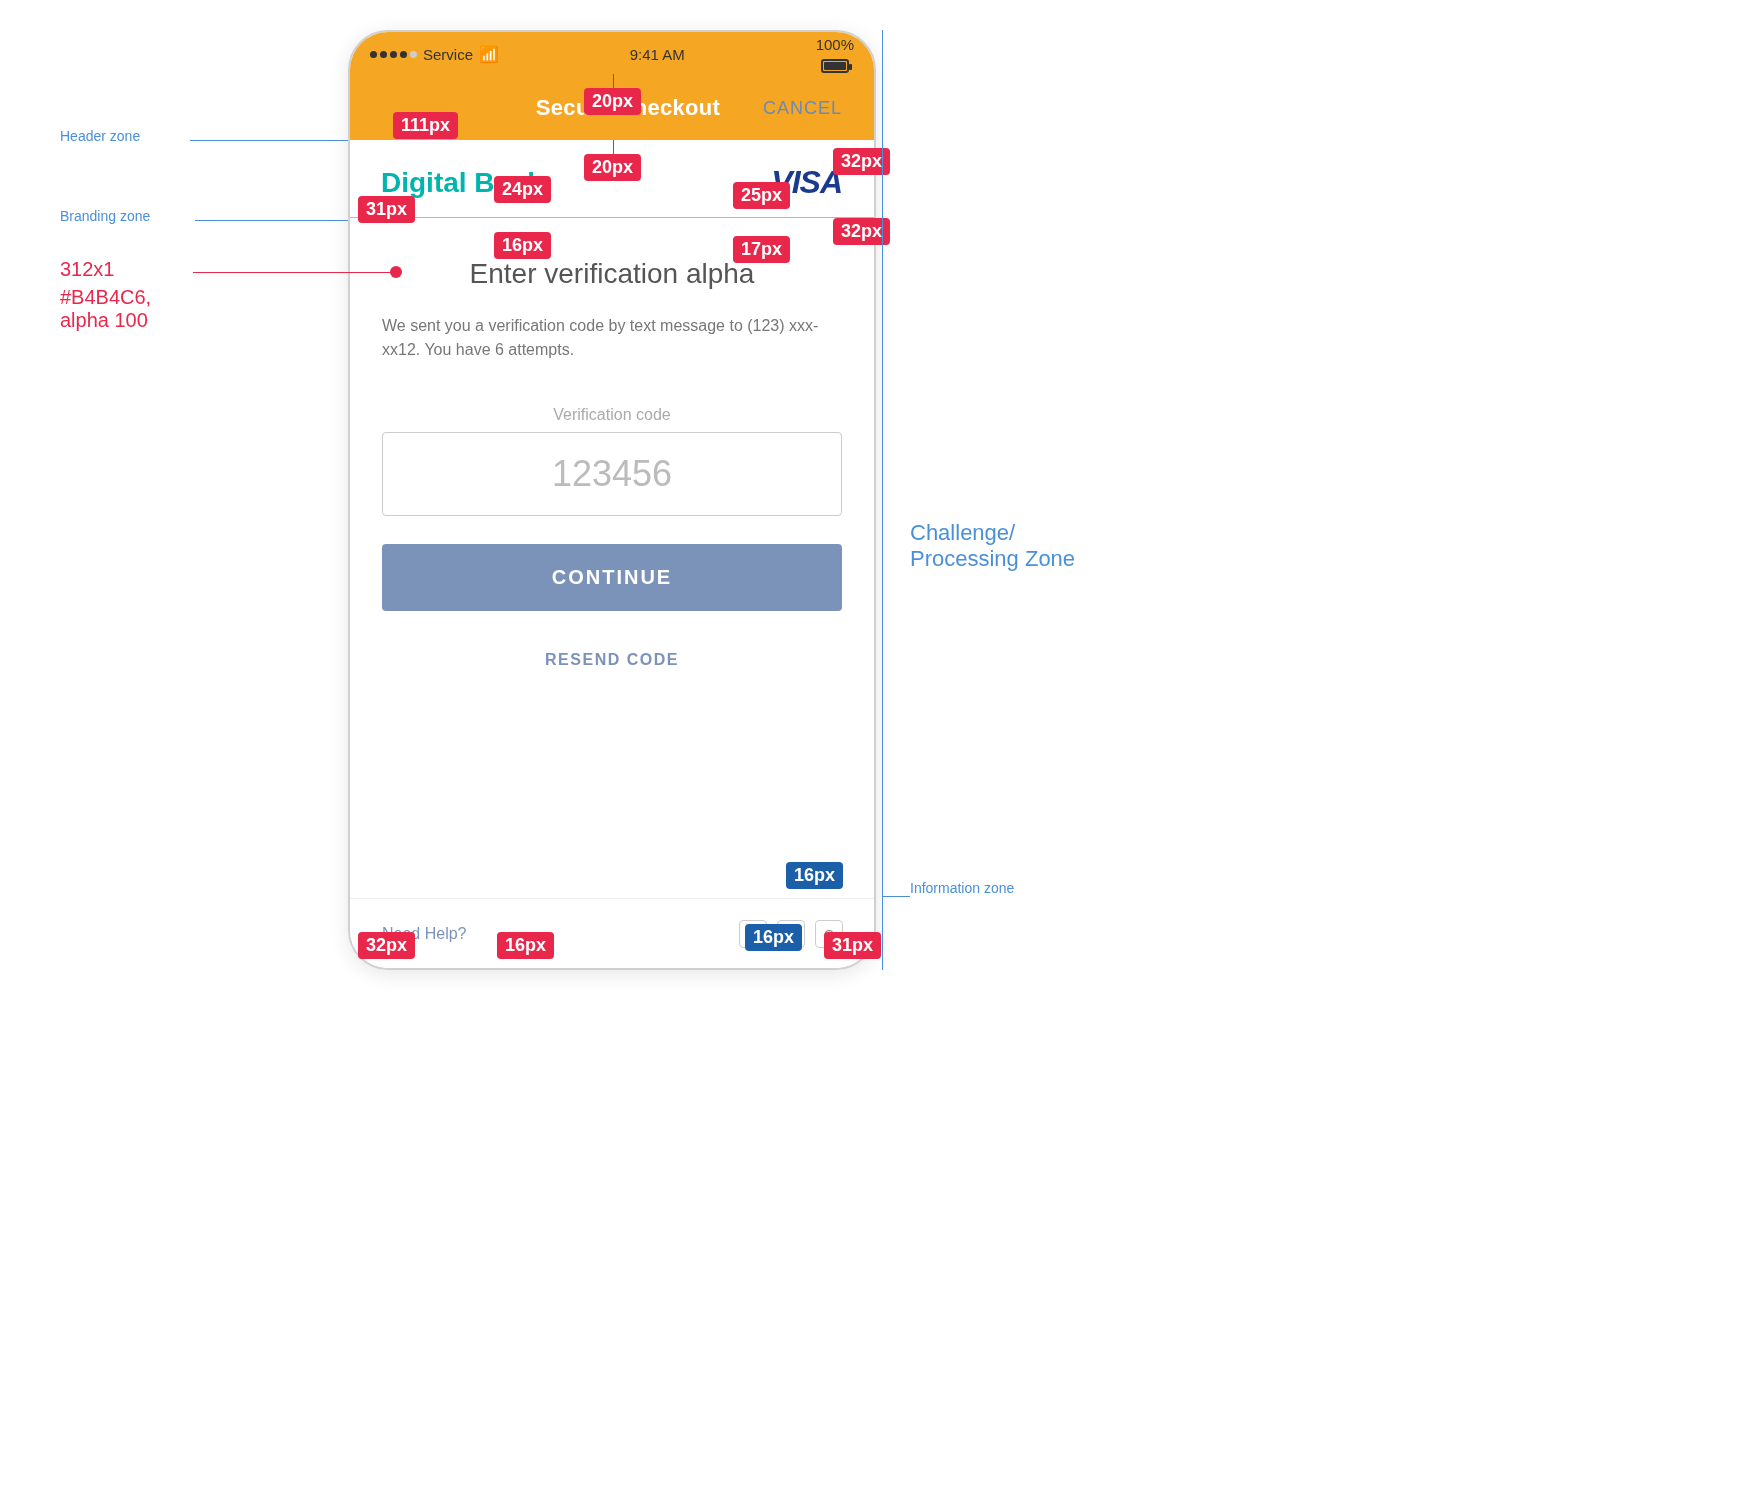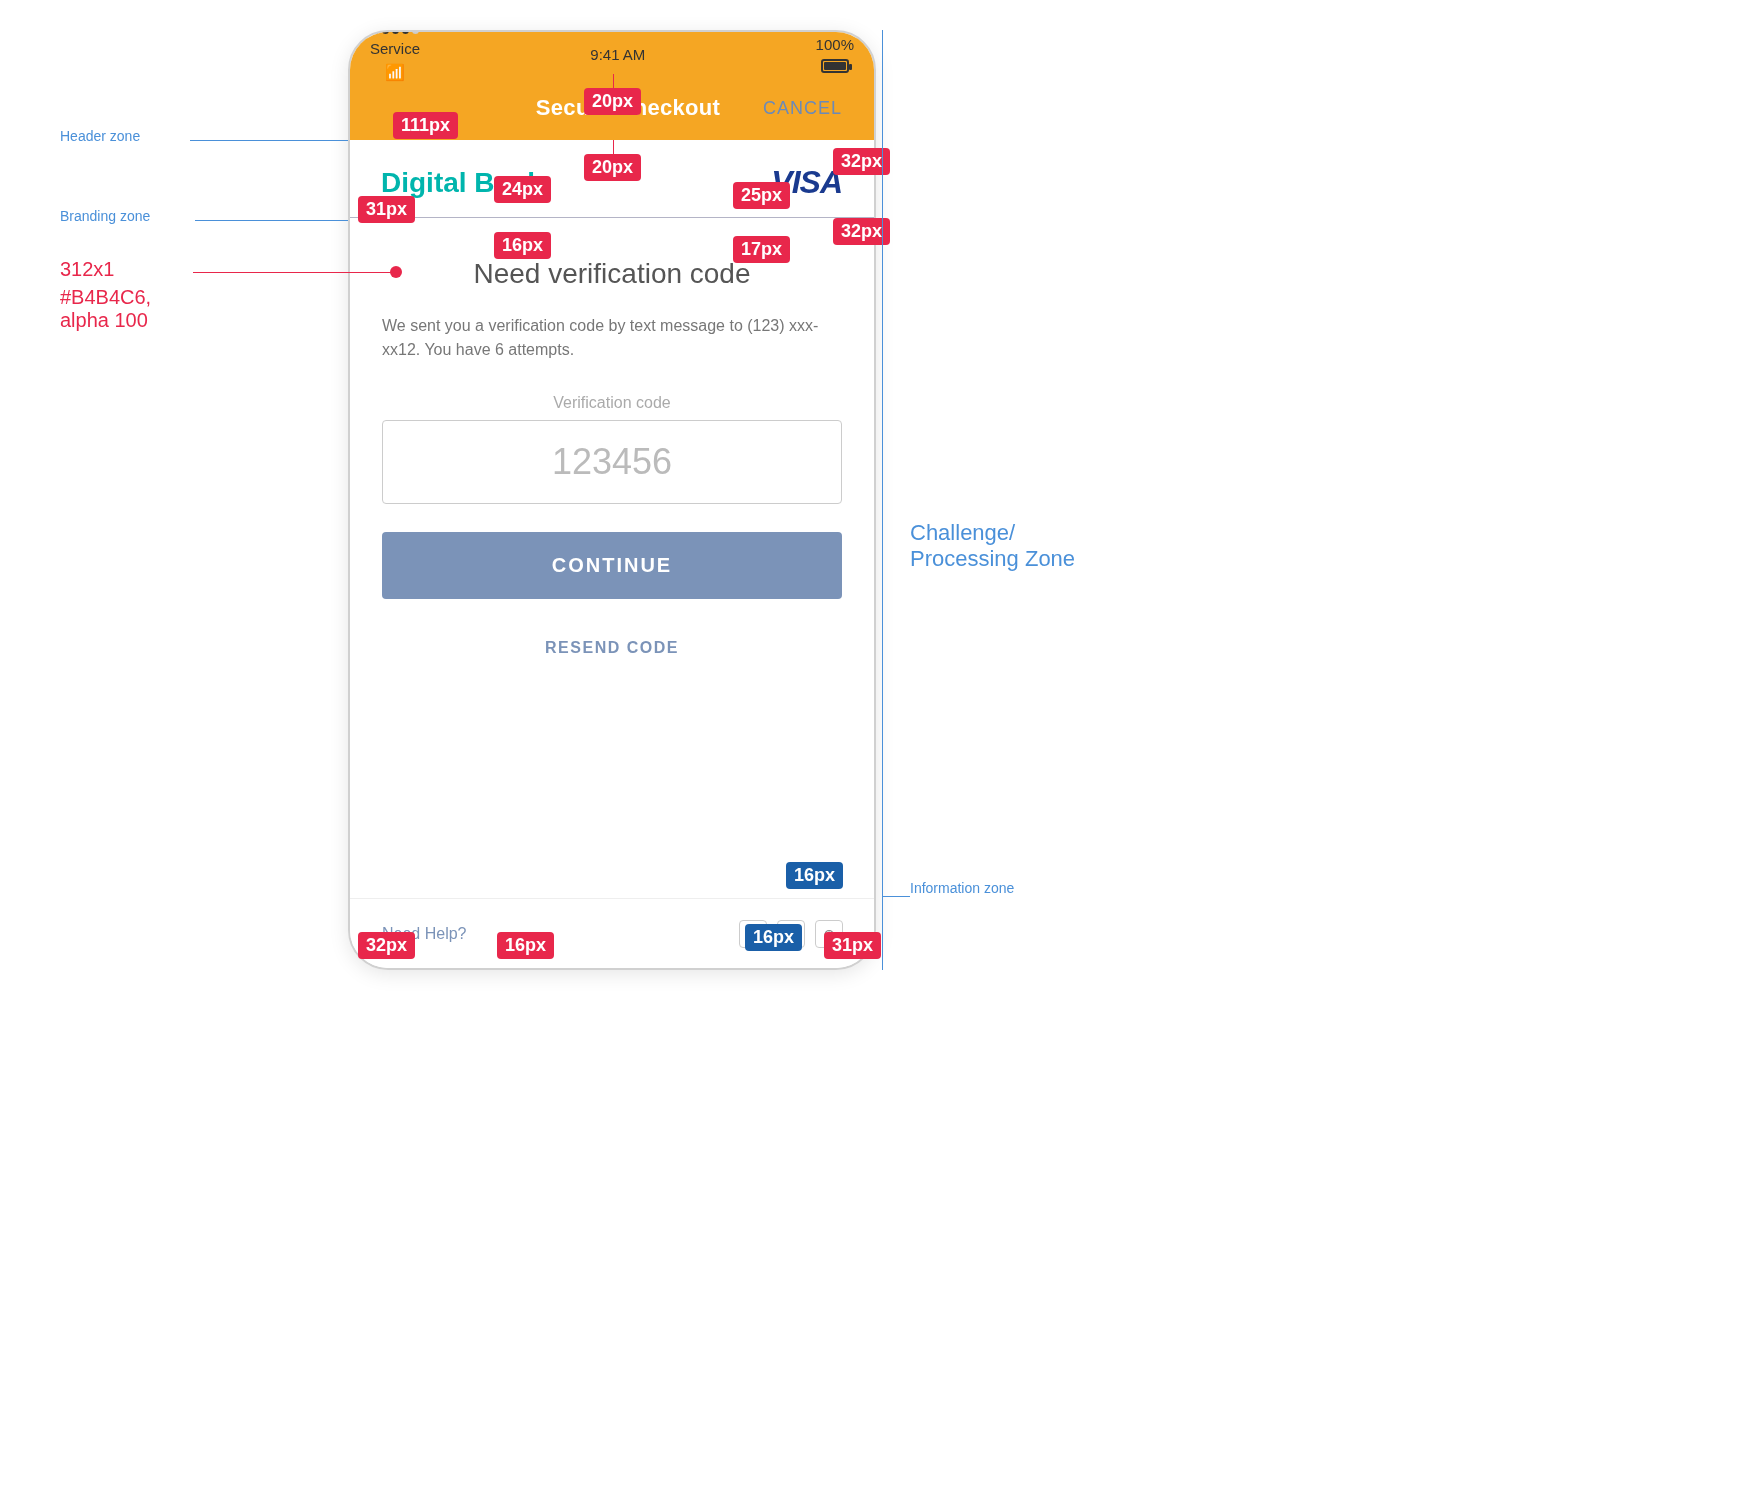--- a/index.html
+++ b/index.html
@@ -68,21 +68,21 @@
     .status-bar {
       background: #f5a623;
       height: 44px;
       display: flex;
       align-items: center;
       justify-content: space-between;
       padding: 0 20px;
       font-size: 15px;
       color: #333;
     }
-    .status-bar-left { display: flex; align-items: center; gap: 6px; flex-direction: column; }
+    .status-bar-left { display: flex; align-items: center; gap: 6px; }
     .status-dots { display: flex; gap: 3px; }
     .status-dot { width: 7px; height: 7px; border-radius: 50%; background: #333; }
     .status-bar-center { font-weight: 500; }
     .status-bar-right { display: flex; align-items: center; gap: 6px; flex-direction: column; }
     .battery-bar {
       width: 28px; height: 14px;
       border: 2px solid #333;
       border-radius: 3px;
       position: relative;
       display: flex; align-items: center; padding: 1px;
@@ -151,21 +151,21 @@
       font-size: 28px;
       font-weight: 400;
       color: #555;
       text-align: center;
       margin-bottom: 24px;
     }
     .challenge-message {
       font-size: 16px;
       color: #777;
       line-height: 1.5;
-      margin-bottom: 32px;
+      margin-bottom: 44px;
     }
     .verification-label {
       font-size: 16px;
       color: #aaa;
       text-align: center;
       margin-bottom: 8px;
     }
     .verification-input {
       width: 100%;
       border: 1.5px solid #ccc;
@@ -270,21 +270,21 @@
     <div class="header-title">Secure Checkout</div>
     <div class="header-cancel" style="cursor:pointer;">CANCEL</div>
   </div>
 
   <div class="branding-zone">
     <div class="brand-name">Digital Bank</div>
     <div class="visa-logo">VISA</div>
   </div>
 
   <div class="challenge-zone">
-    <div class="challenge-title">Need verification code</div>
+    <div class="challenge-title">Enter verification alpha</div>
     <div class="challenge-message">We sent you a verification code by text message to (123) xxx-xx12. You have 6 attempts.</div>
     <div class="verification-label">Verification code</div>
     <input class="verification-input" type="text" value="123456" style="">
     <button class="continue-btn">CONTINUE</button>
     <div class="resend-code">RESEND CODE</div>
   </div>
 
   <div class="info-zone">
     <span class="need-help">Need Help?</span>
     <div class="info-icons">

